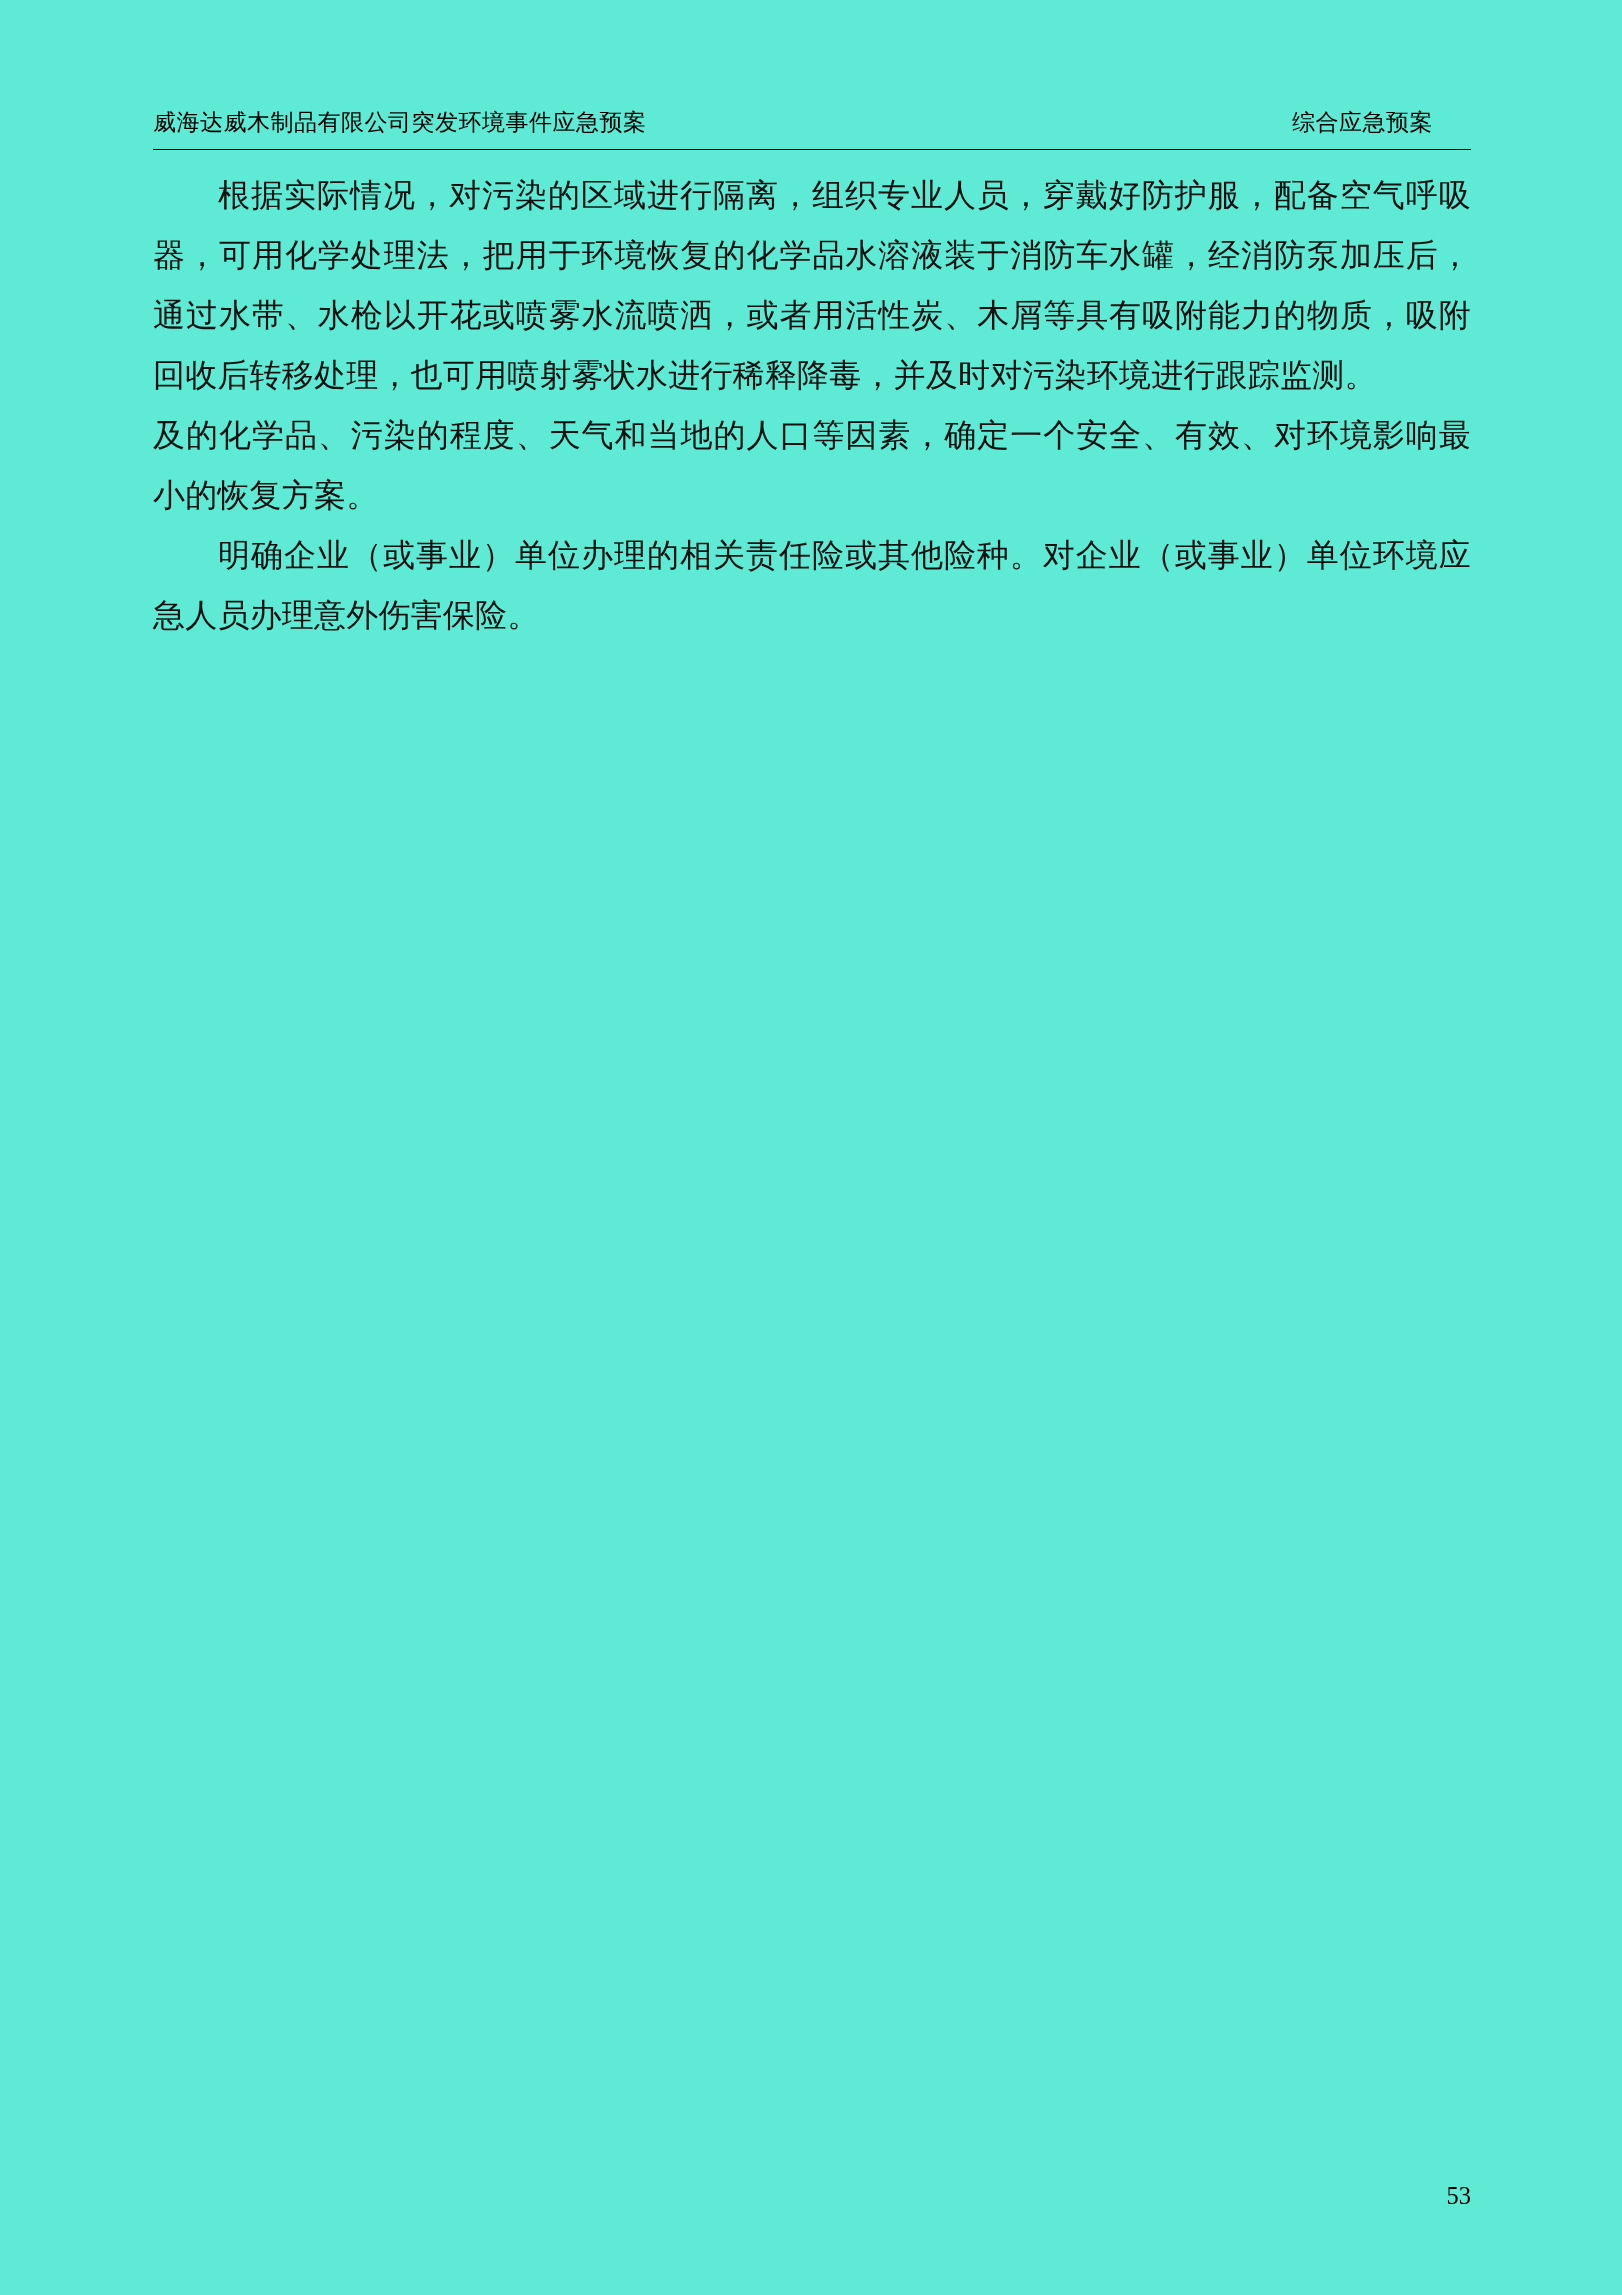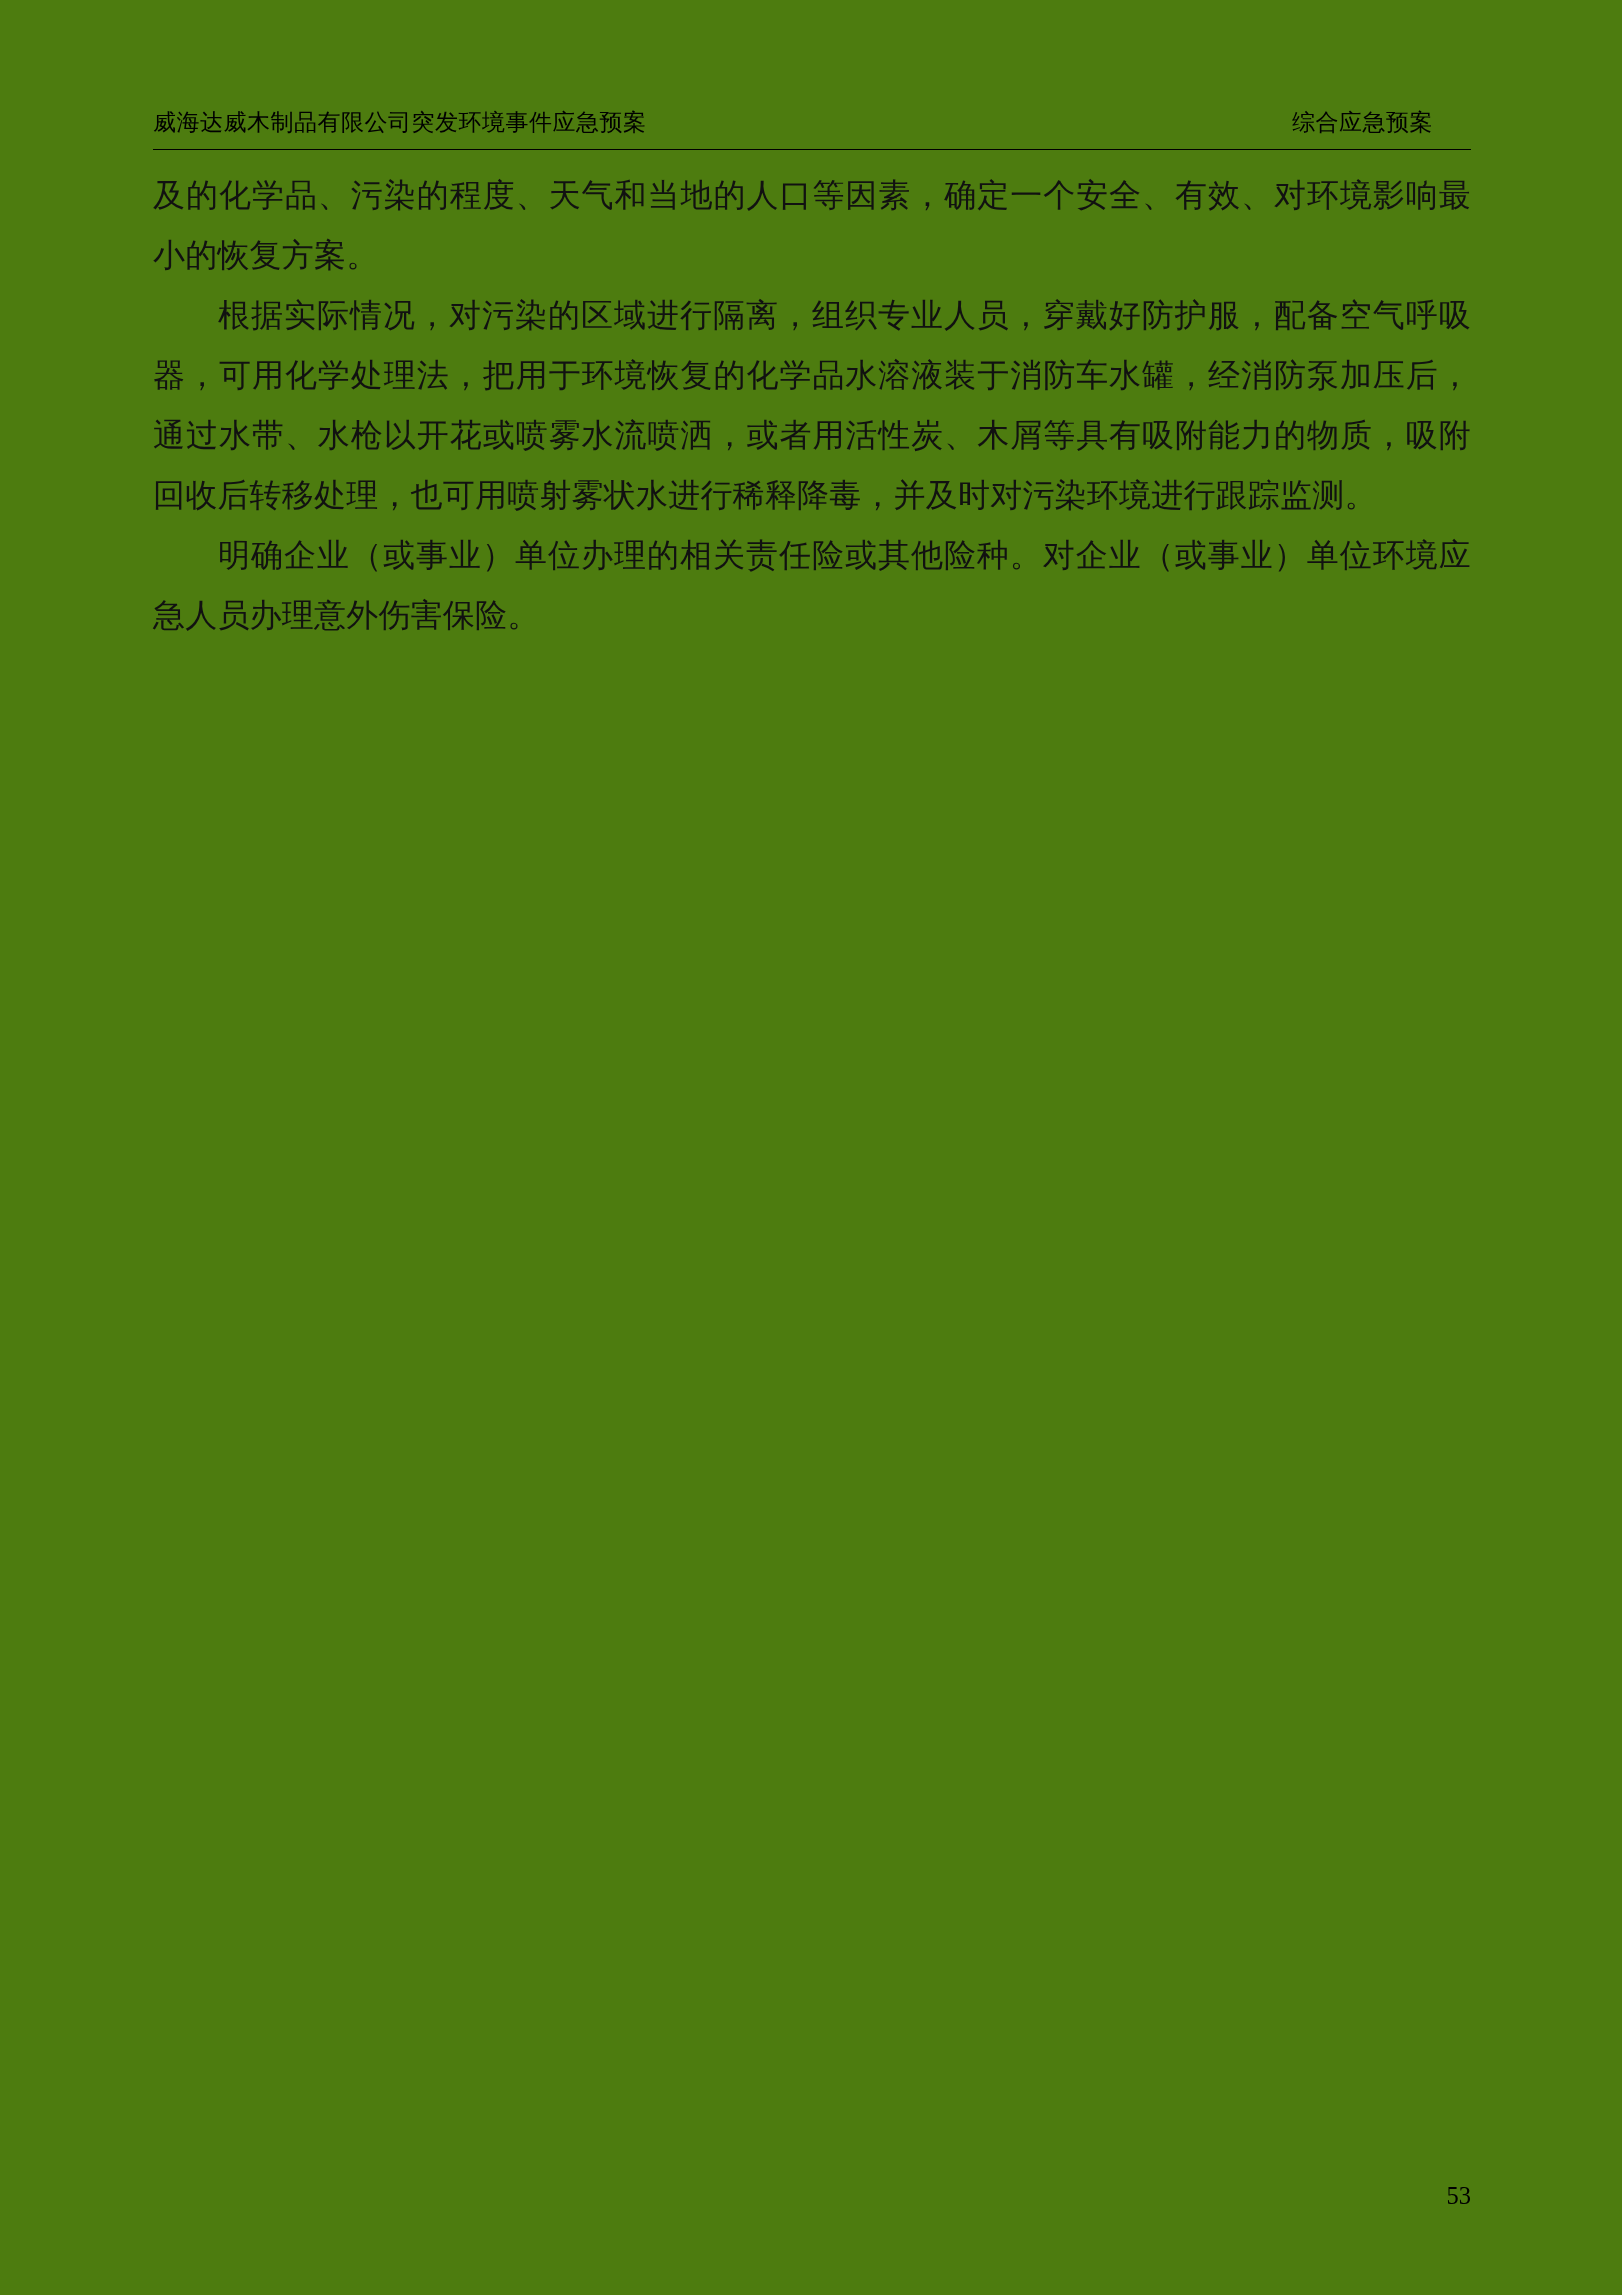--- a/index.html
+++ b/index.html
@@ -9,21 +9,21 @@
   }
   body {
     font-family: "Liberation Serif", "DejaVu Serif", serif;
     color: #1a1a1a;
   }
   .page {
     position: relative;
     width: 1623px;
     height: 2296px;
     margin: 0 auto;
-    background: #4d7c0f;
+    background: #5eead4;
     box-sizing: border-box;
     padding: 0;
     overflow: hidden;
   }
   .content {
     position: absolute;
     left: 153px;
     top: 0;
     width: 1318px;
     height: 2296px;
@@ -101,23 +101,23 @@
 <div class="page">
   <div class="content">
 
     <div class="header">
       <span class="header-left">威海达威木制品有限公司突发环境事件应急预案</span>
       <span class="header-right">综合应急预案</span>
     </div>
 
     <div class="body-block">
 
+      <p class="para indent">根据实际情况，对污染的区域进行隔离，组织专业人员，穿戴好防护服，配备空气呼吸器，可用化学处理法，把用于环境恢复的化学品水溶液装于消防车水罐，经消防泵加压后，通过水带、水枪以开花或喷雾水流喷洒，或者用活性炭、木屑等具有吸附能力的物质，吸附回收后转移处理，也可用喷射雾状水进行稀释降毒，并及时对污染环境进行跟踪监测。</p>
+
       <p class="para">及的化学品、污染的程度、天气和当地的人口等因素，确定一个安全、有效、对环境影响最小的恢复方案。</p>
-
-      <p class="para indent">根据实际情况，对污染的区域进行隔离，组织专业人员，穿戴好防护服，配备空气呼吸器，可用化学处理法，把用于环境恢复的化学品水溶液装于消防车水罐，经消防泵加压后，通过水带、水枪以开花或喷雾水流喷洒，或者用活性炭、木屑等具有吸附能力的物质，吸附回收后转移处理，也可用喷射雾状水进行稀释降毒，并及时对污染环境进行跟踪监测。</p>
 
 
       <p class="para indent">明确企业（或事业）单位办理的相关责任险或其他险种。对企业（或事业）单位环境应急人员办理意外伤害保险。</p>
 
     </div>
 
     <div class="footer">
       <span>53</span>
     </div>
 

